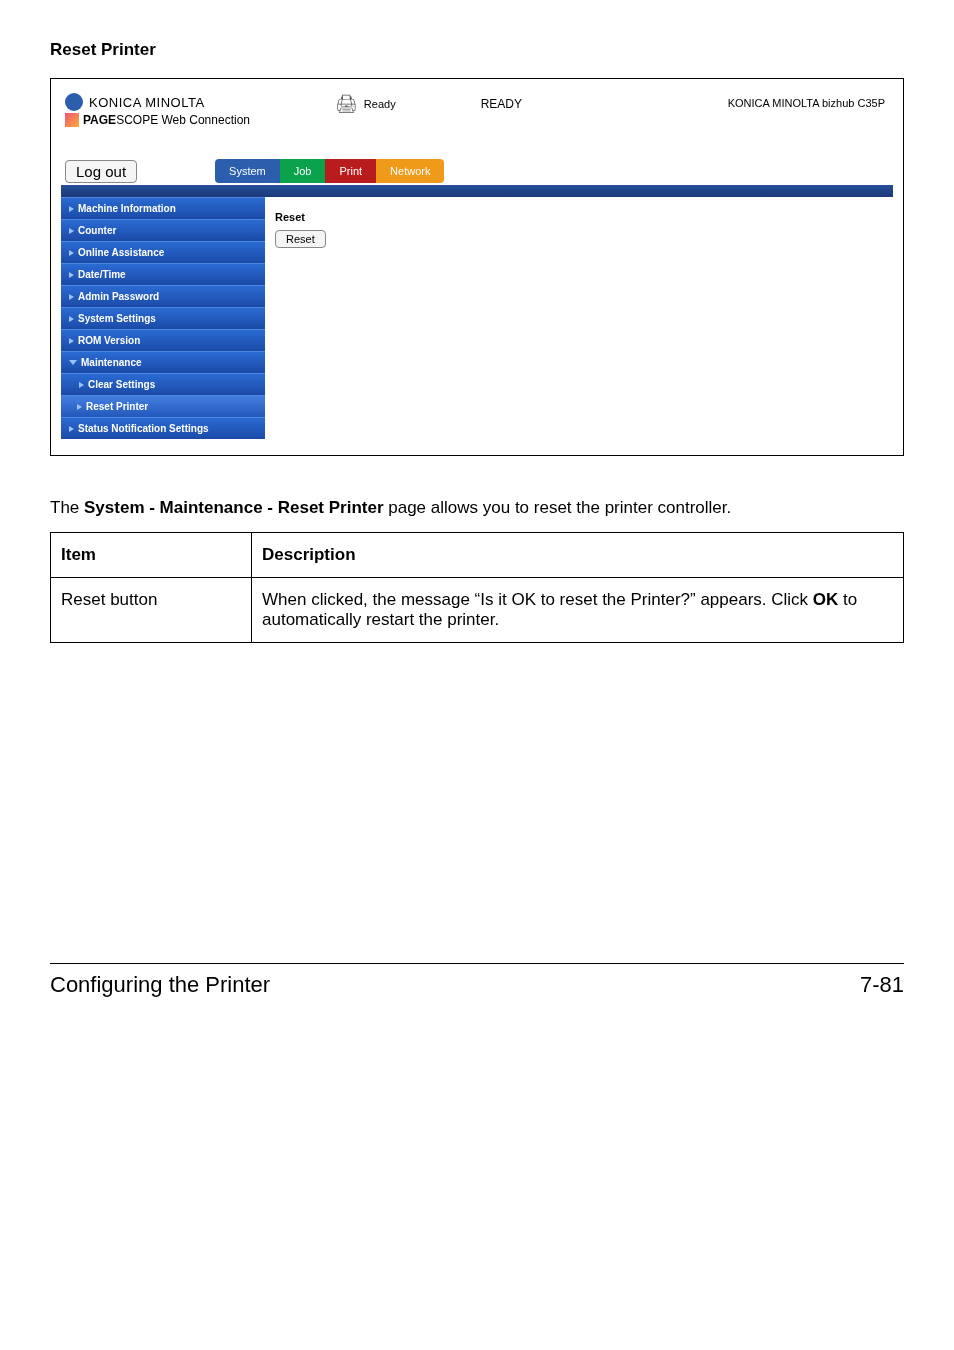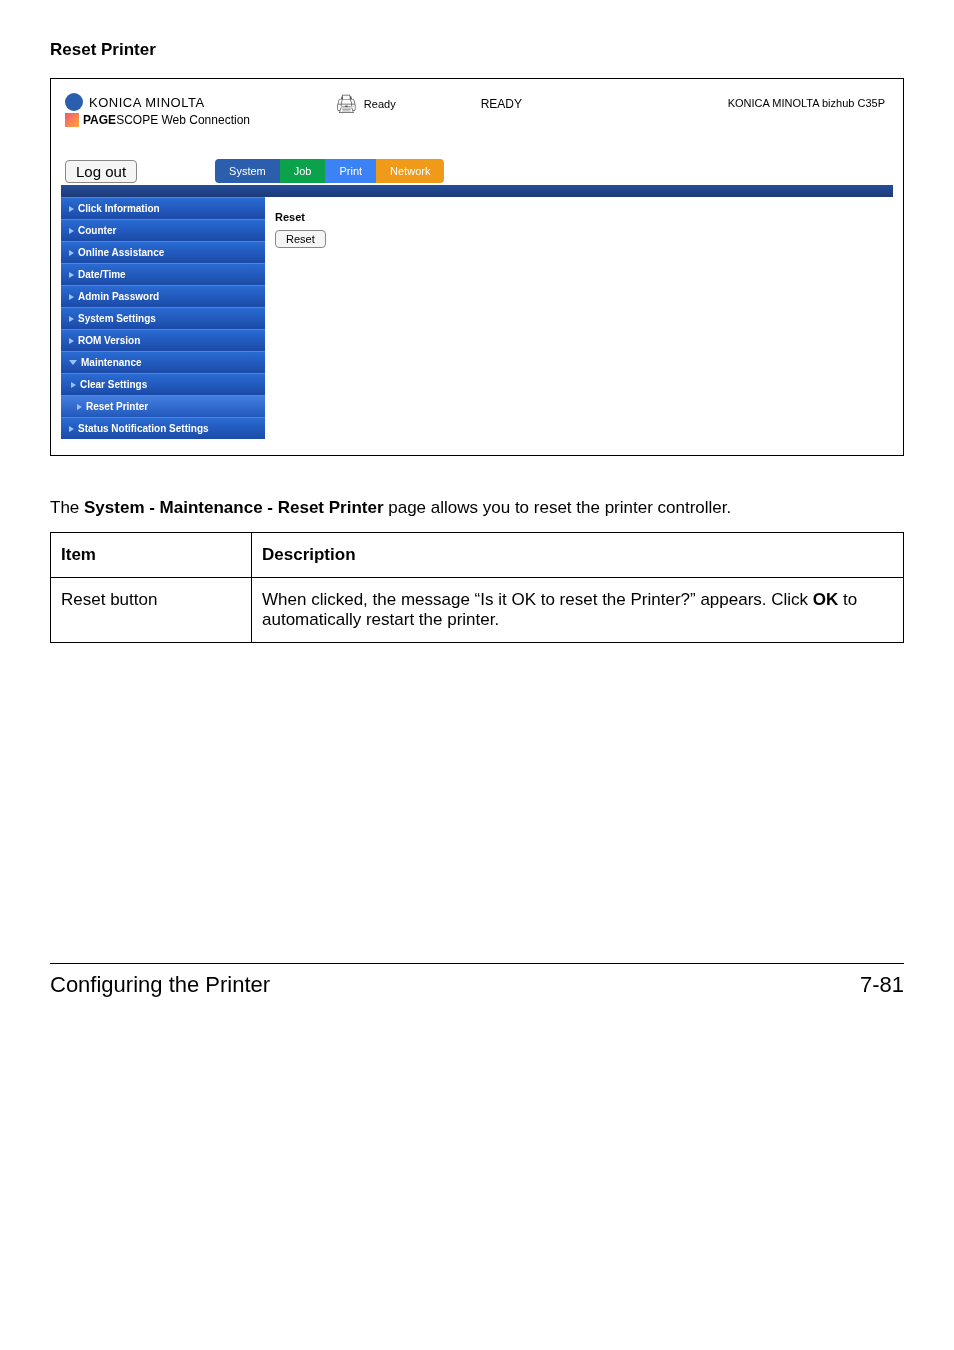--- a/index.html
+++ b/index.html
@@ -51,39 +51,39 @@
     .logout-btn {
       font-size: 15px; padding: 2px 10px; border: 1px solid #888;
       border-radius: 4px; background: #f5f5f5; margin-left: 4px;
     }
     .tab-strip { display: flex; margin-left: 78px; }
     .tab {
       font-size: 11px; color: #fff; padding: 6px 14px;
     }
     .tab-system { background: #2b5fad; border-top-left-radius: 4px; border-bottom-left-radius:4px; }
     .tab-job { background: #0aa34c; }
-    .tab-print { background: #3b82f6; }
+    .tab-print { background: #b91c1c; }
     .tab-network { background: #f09a1a; border-top-right-radius:4px; border-bottom-right-radius:4px; }
     .blue-bar {
       background: linear-gradient(#244d9a,#1d3a78);
       height: 12px; margin-top: 2px;
     }
     .content-area { display: flex; }
     .side-menu { width: 204px; }
     .menu-item {
       background: linear-gradient(#2a6bd3,#1b4aa7);
       color: #fff;
       font-size: 10px;
       font-weight: bold;
       padding: 5px 8px;
       border-top: 1px solid #4a87e0;
       display: flex; align-items: center; gap: 4px;
     }
     .menu-item.active { background: linear-gradient(#437fe0,#2358bb); padding-left: 16px; }
-    .sub-item { padding-left: 10px; }
+    .sub-item { padding-left: 18px; }
     .triangle {
       width: 0; height: 0;
       border-top: 3px solid transparent;
       border-bottom: 3px solid transparent;
       border-left: 5px solid #9cc2ff;
       display: inline-block;
     }
     .triangle-down {
       width: 0; height: 0;
       border-left: 4px solid transparent;
@@ -153,21 +153,21 @@
       <div class="tab tab-print">Print</div>
       <div class="tab tab-network">Network</div>
     </div>
   </div>
   <div class="blue-bar"></div>
 
   <div class="content-area">
     <div class="side-menu">
       <div class="menu-item">
           <span class="triangle"></span>
-          <span>Click Information</span>
+          <span>Machine Information</span>
         </div>
       <div class="menu-item">
           <span class="triangle"></span>
           <span>Counter</span>
         </div>
       <div class="menu-item">
           <span class="triangle"></span>
           <span>Online Assistance</span>
         </div>
       <div class="menu-item">

